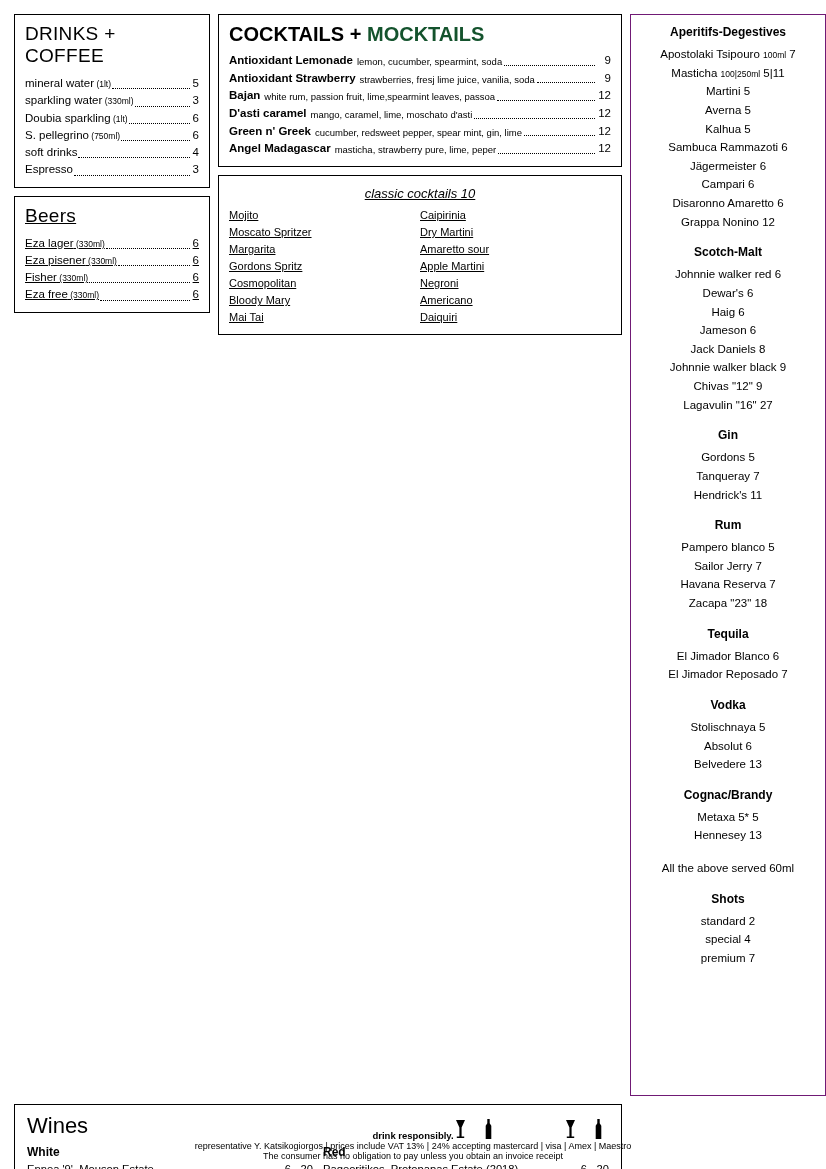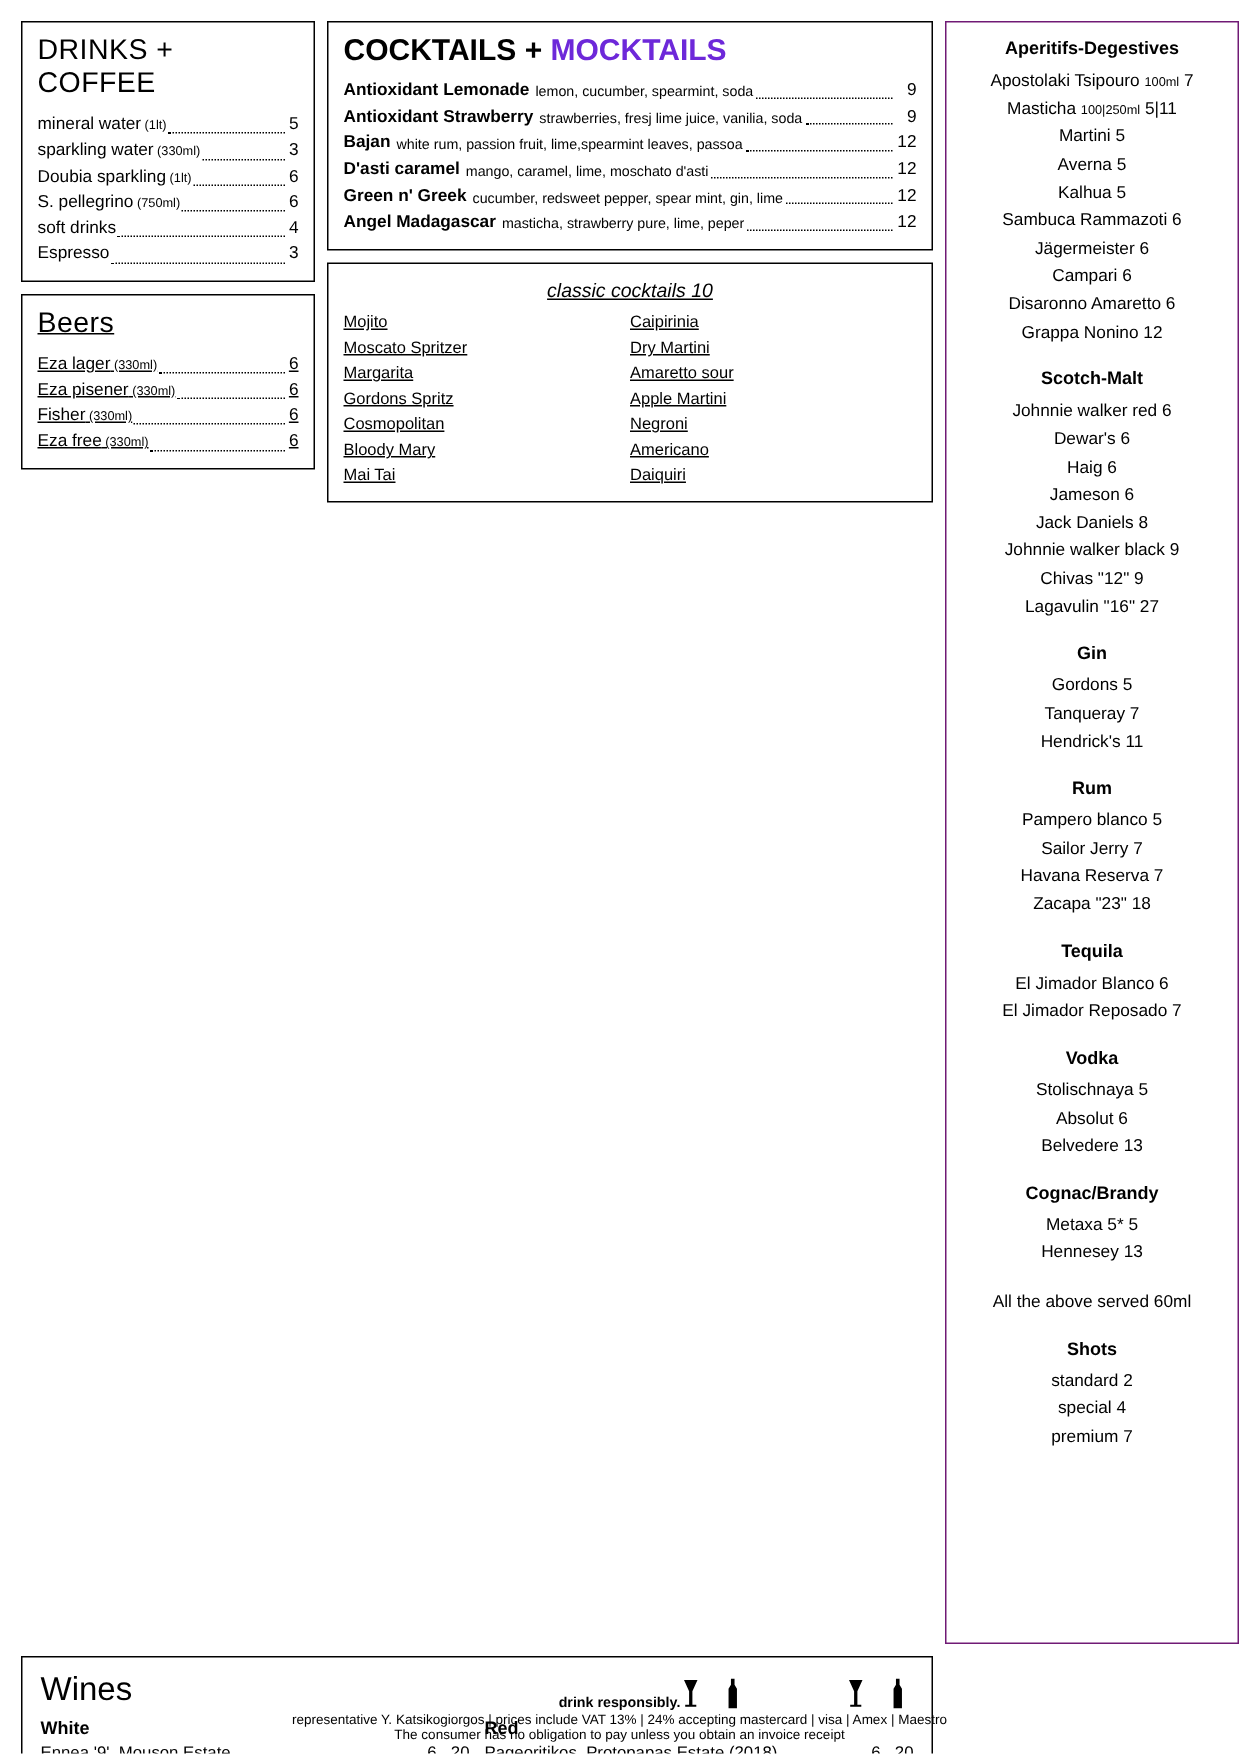--- a/index.html
+++ b/index.html
@@ -17,21 +17,21 @@
   .cols { display:flex; gap:8px; align-items:flex-start; }
   .leftcol { width: 196px; flex:0 0 196px; }
   .midcol  { width: 404px; flex:0 0 404px; }
   .rightcol{ width: 196px; flex:0 0 196px; }
 
   .box { border:1px solid #000; padding:8px 10px; background:#fff; }
   .box + .box { margin-top: 8px; text-decoration: underline; }
 
   h1.sect { font-size: 19px; font-weight: normal; margin:0 0 8px 0; letter-spacing:0.3px; }
   h1.big  { font-size: 20px; font-weight: bold; margin:0 0 6px 0; }
-  .mock { color:#6d28d9; font-weight:bold; }
+  .mock { color:#14532d; font-weight:bold; }
 
   
   .row { display:flex; align-items:flex-end; font-size:11.5px; line-height:1.5; }
   .row .nm { white-space:nowrap; }
   .row .dots { flex:1 1 auto; border-bottom:1px dotted #000; margin:0 1px 3px 1px; height:7px; }
   .row .pr { white-space:nowrap; padding-left:2px; }
   .vol { font-size:8.5px; }
 
   
   .ck-row { display:flex; align-items:flex-end; font-size:11.5px; line-height:1.45; margin-bottom:1px; }

